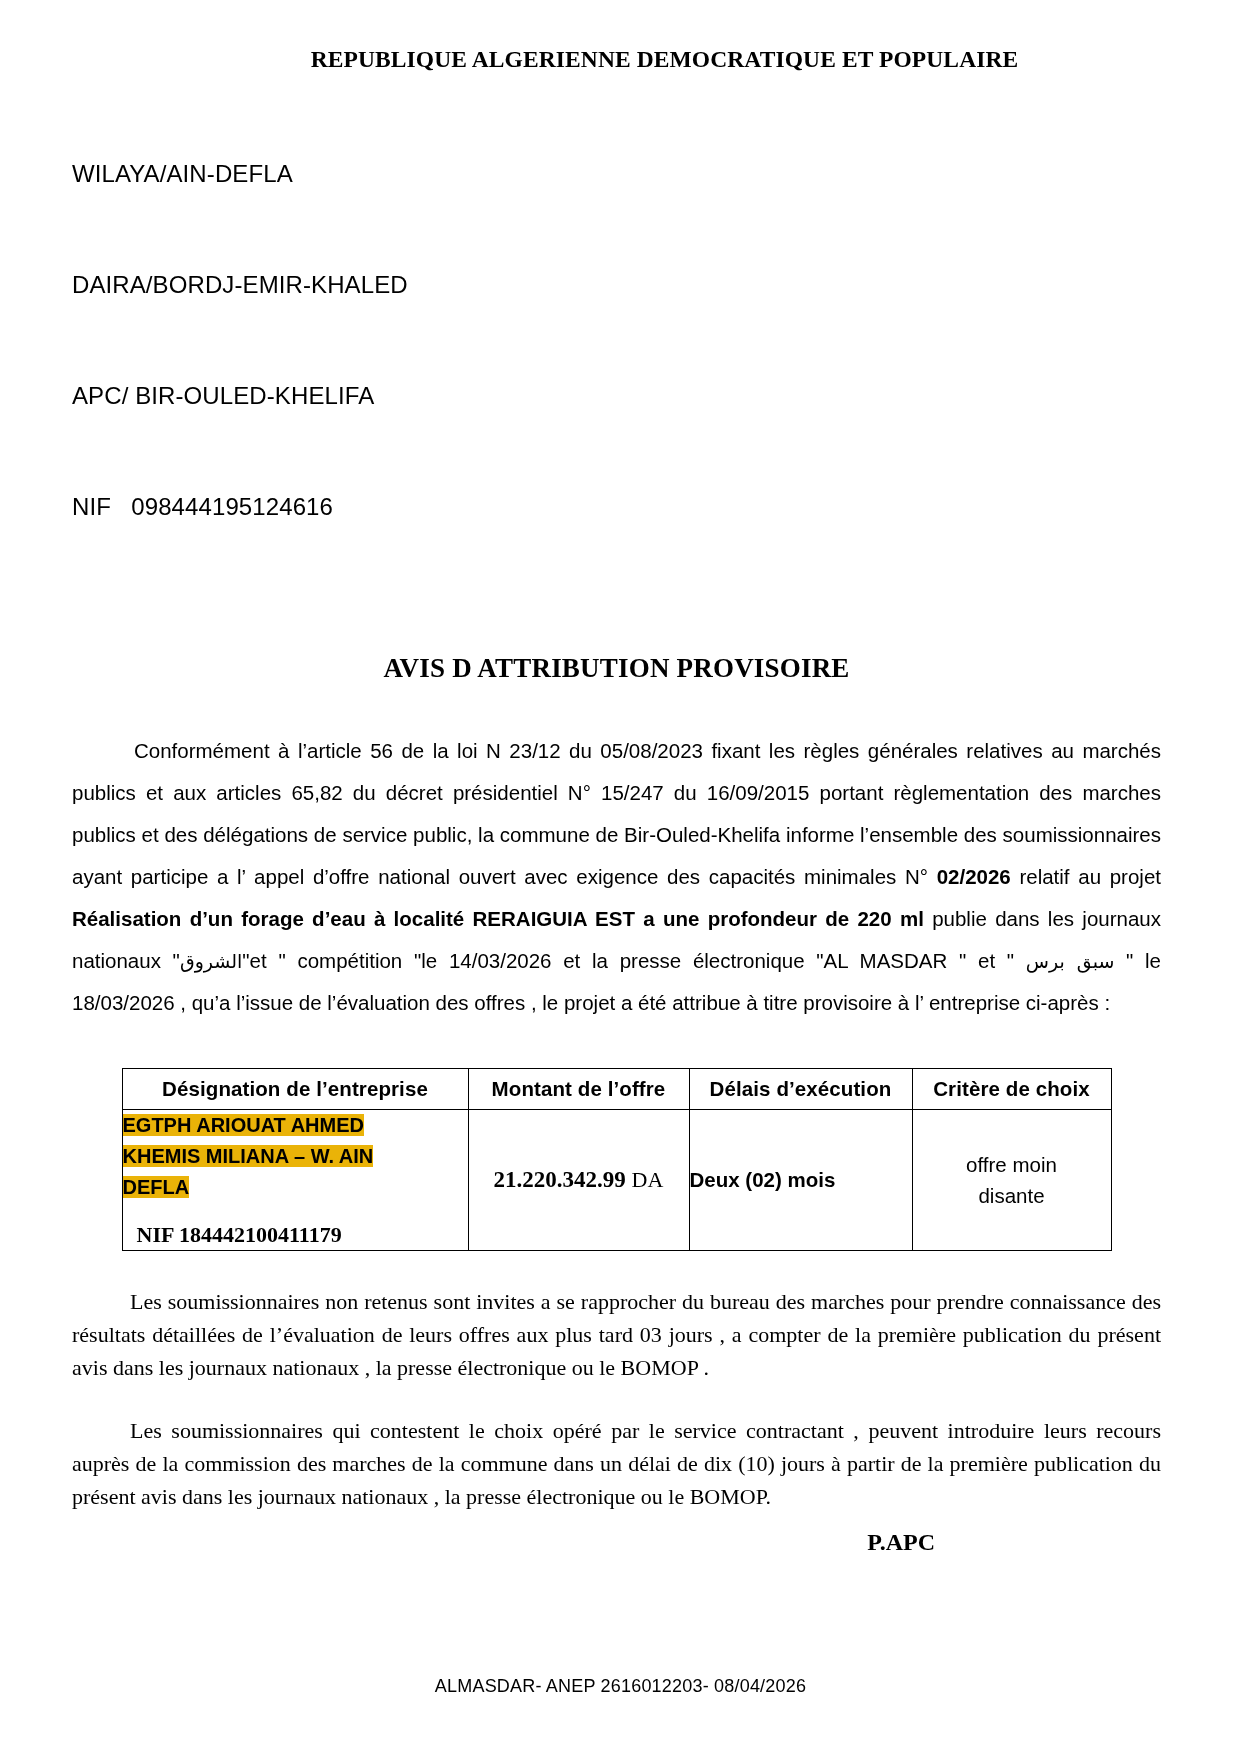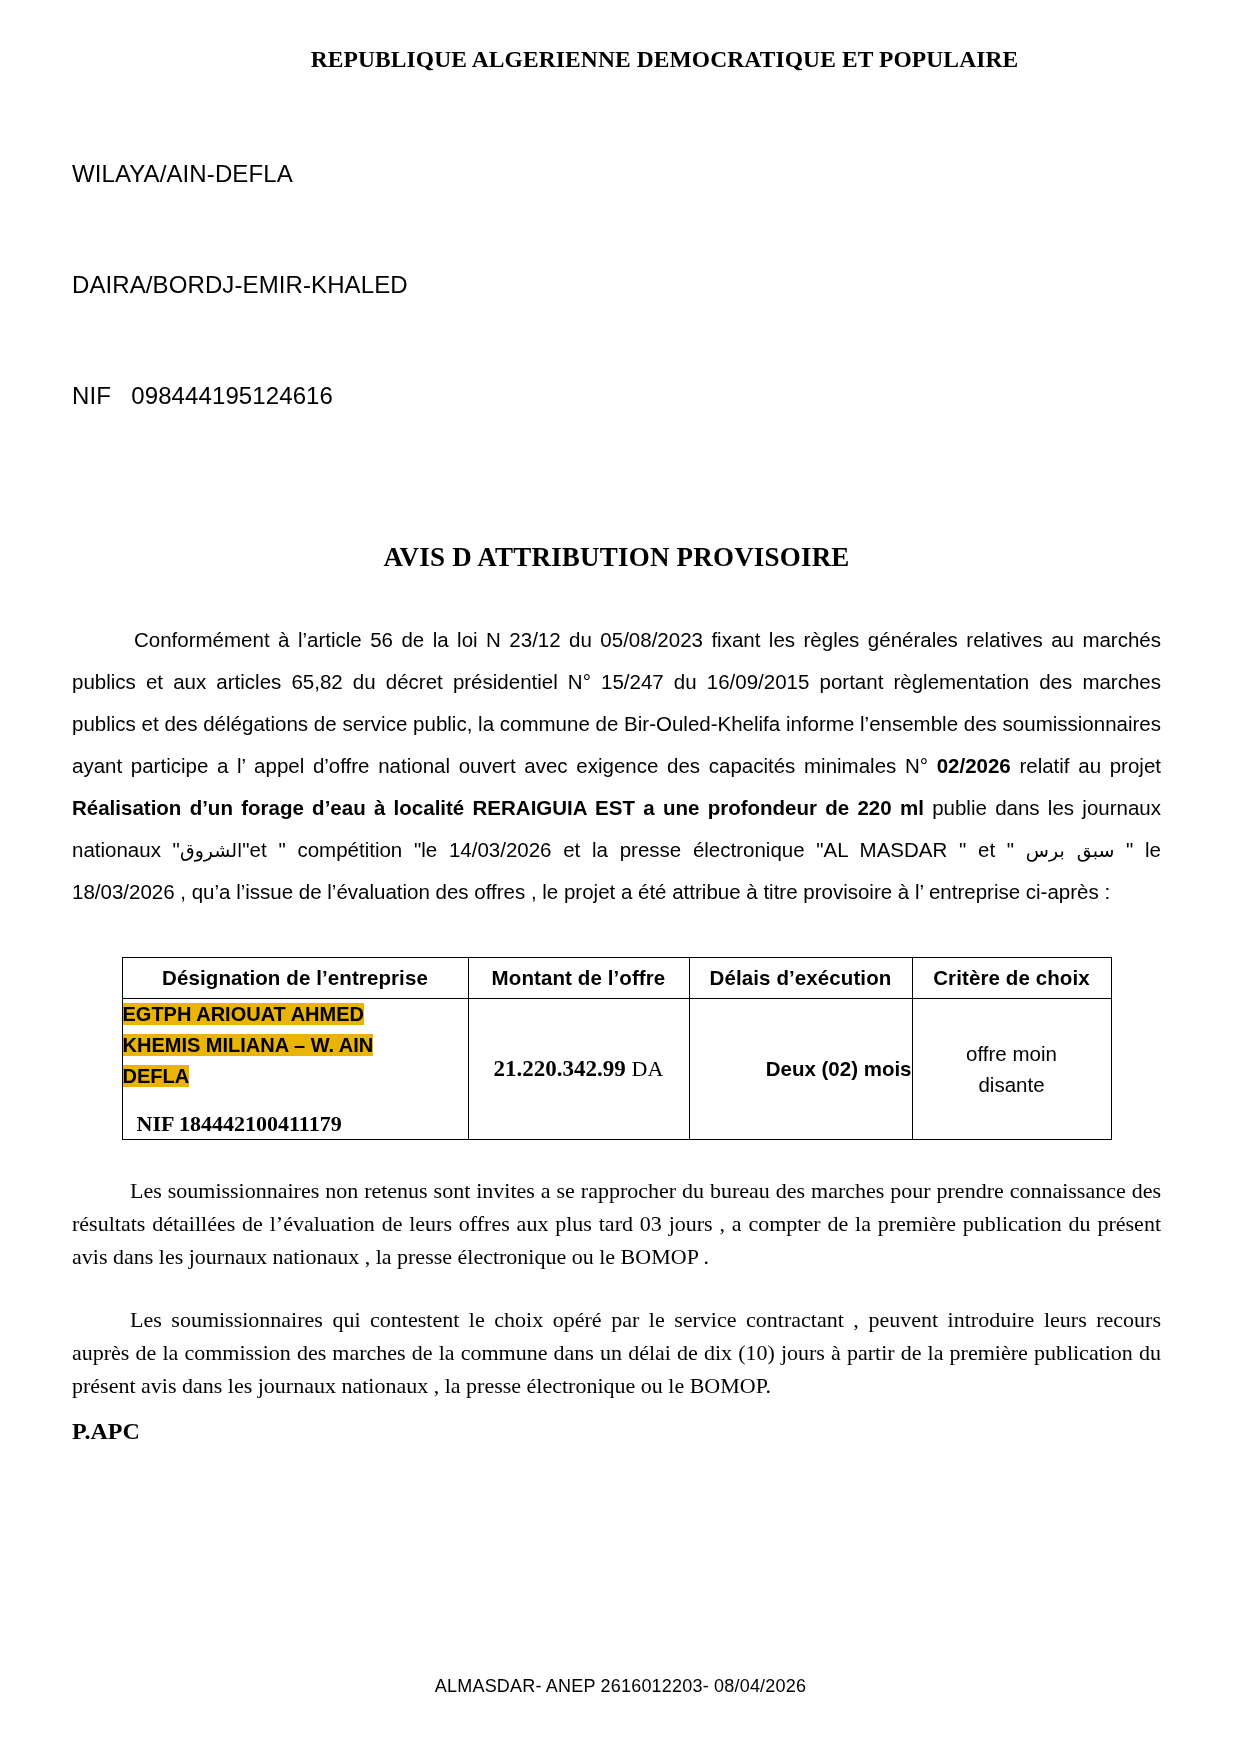--- a/index.html
+++ b/index.html
@@ -109,21 +109,21 @@
   }
   td.amount {
     text-align: center;
     vertical-align: middle;
     font-family: "Liberation Serif", serif;
     font-weight: bold;
     font-size: 23px;
   }
   td.amount .cur { font-weight: normal; font-size: 22px; }
   td.delay {
-    text-align: right;
+    text-align: left;
     vertical-align: middle;
     font-family: "Liberation Sans", sans-serif;
     font-weight: bold;
     font-size: 20.5px;
   }
   td.criterion {
     text-align: center;
     vertical-align: middle;
     font-family: "Liberation Sans", sans-serif;
     font-weight: normal;
@@ -141,20 +141,21 @@
   }
   .p1 { margin-top: 34px; }
   .p2 { margin-top: 30px; }
   .p3 { margin-top: 0; text-align: left; }
   .body-par .indent { display: inline-block; width: 58px; }
 
   .signature {
     font-family: "Liberation Serif", serif;
     font-weight: bold;
     font-size: 24px;
+    text-align: right;
     padding-right: 226px;
     margin-top: 16px;
   }
 
   
   .footer {
     position: absolute;
     left: 0;
     right: 0;
     bottom: 58px;
@@ -167,20 +168,21 @@
 </head>
 <body>
 
 <div class="page">
 
   <div class="republic-title">REPUBLIQUE ALGERIENNE DEMOCRATIQUE ET POPULAIRE</div>
 
   <div class="org-block">
     <span class="org-line">WILAYA/AIN-DEFLA</span>
     <span class="org-line">DAIRA/BORDJ-EMIR-KHALED</span>
+    <span class="org-line">APC/ BIR-OULED-KHELIFA</span>
     <span class="org-line">NIF   098444195124616</span>
   </div>
 
   <div class="doc-title">AVIS D ATTRIBUTION PROVISOIRE</div>
 
   <div class="intro">
     <span class="indent"></span><span>Conformément à  l’article 56 de la loi N 23/12 du 05/08/2023 fixant les règles générales relatives au marchés publics et aux   articles 65,82 du décret   présidentiel N° 15/247 du 16/09/2015 portant règlementation des marches publics et des délégations de service public, la commune de Bir-Ouled-Khelifa informe l’ensemble des soumissionnaires ayant participe a l’ appel d’offre national ouvert avec exigence des capacités minimales N° </span><span class="b">02/2026</span><span> relatif au projet  </span><span class="b">Réalisation d’un forage d’eau à localité RERAIGUIA EST a une profondeur de 220  ml</span><span>  publie  dans les journaux nationaux "</span><span class="ar">الشروق</span><span>"et " compétition "le 14/03/2026 et la presse électronique   "AL MASDAR "  et " </span><span class="ar">سبق برس</span><span>    " le 18/03/2026 , qu’a l’issue de l’évaluation des offres , le projet a été attribue  à titre provisoire  à l’ entreprise  ci-après :</span>
   </div>
 
   <table class="award">

